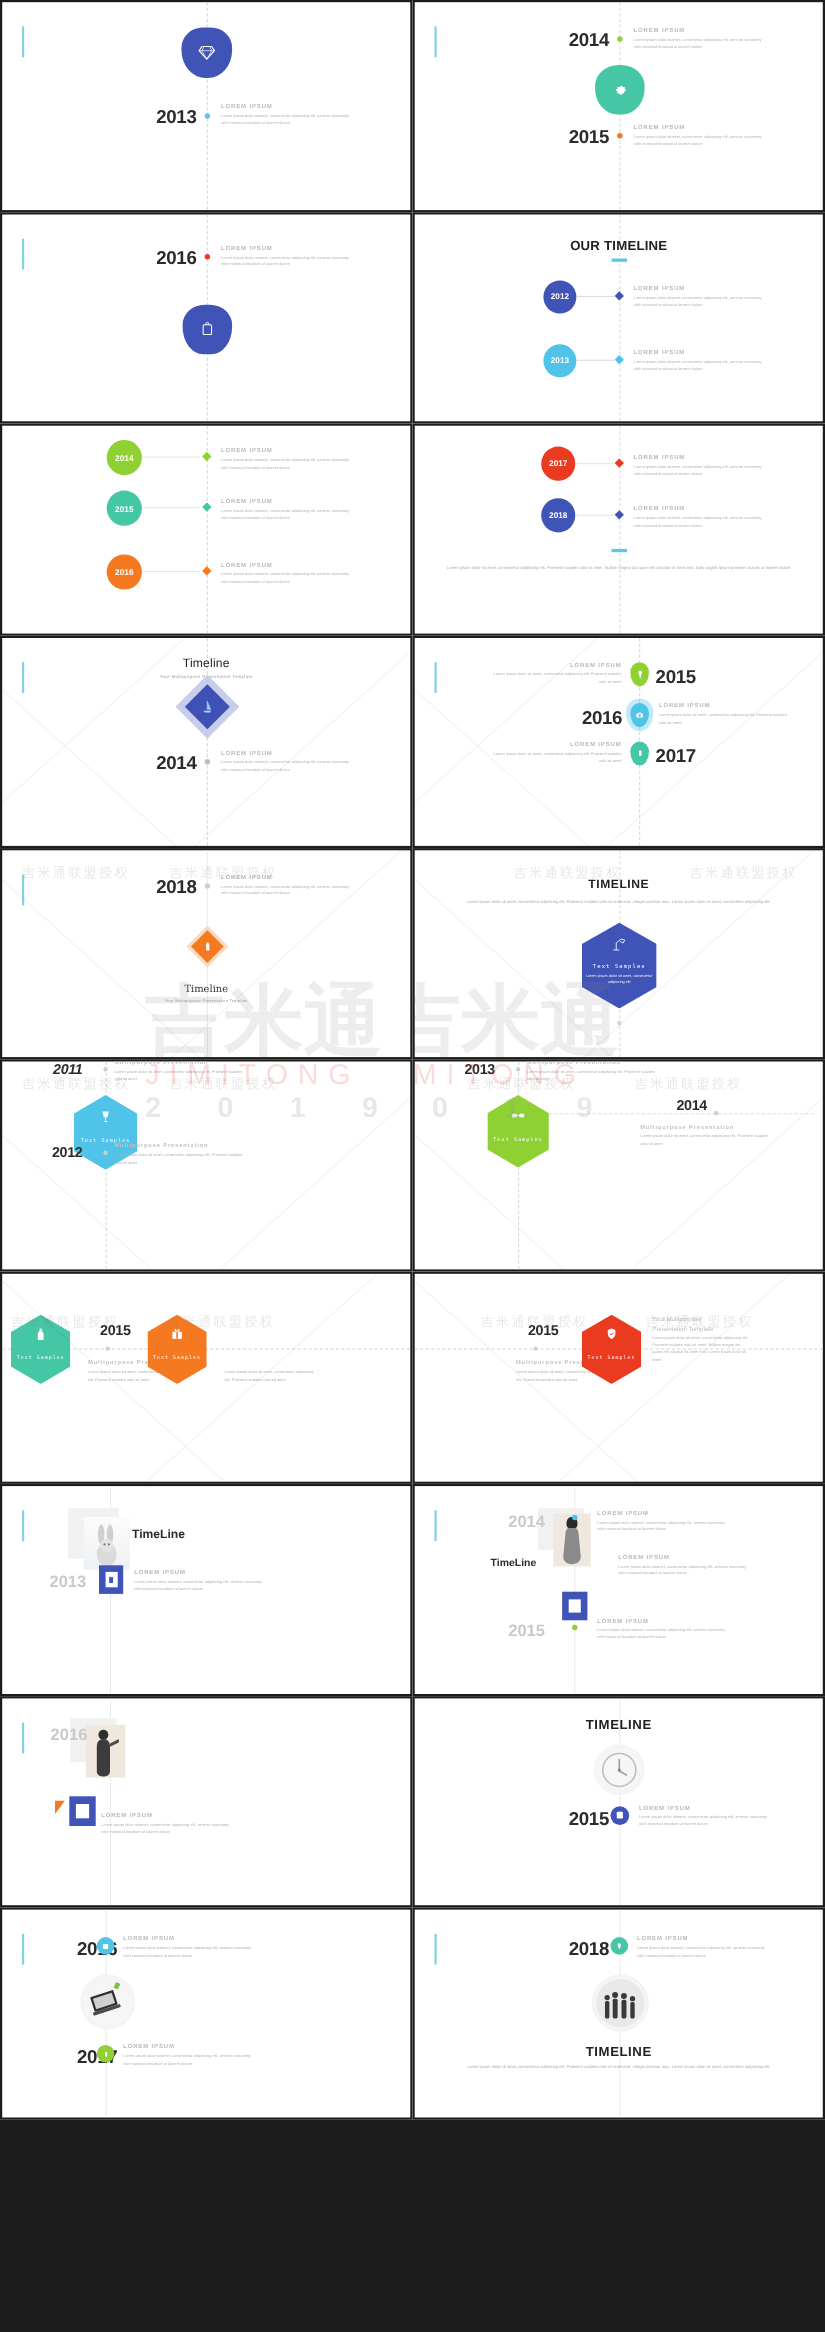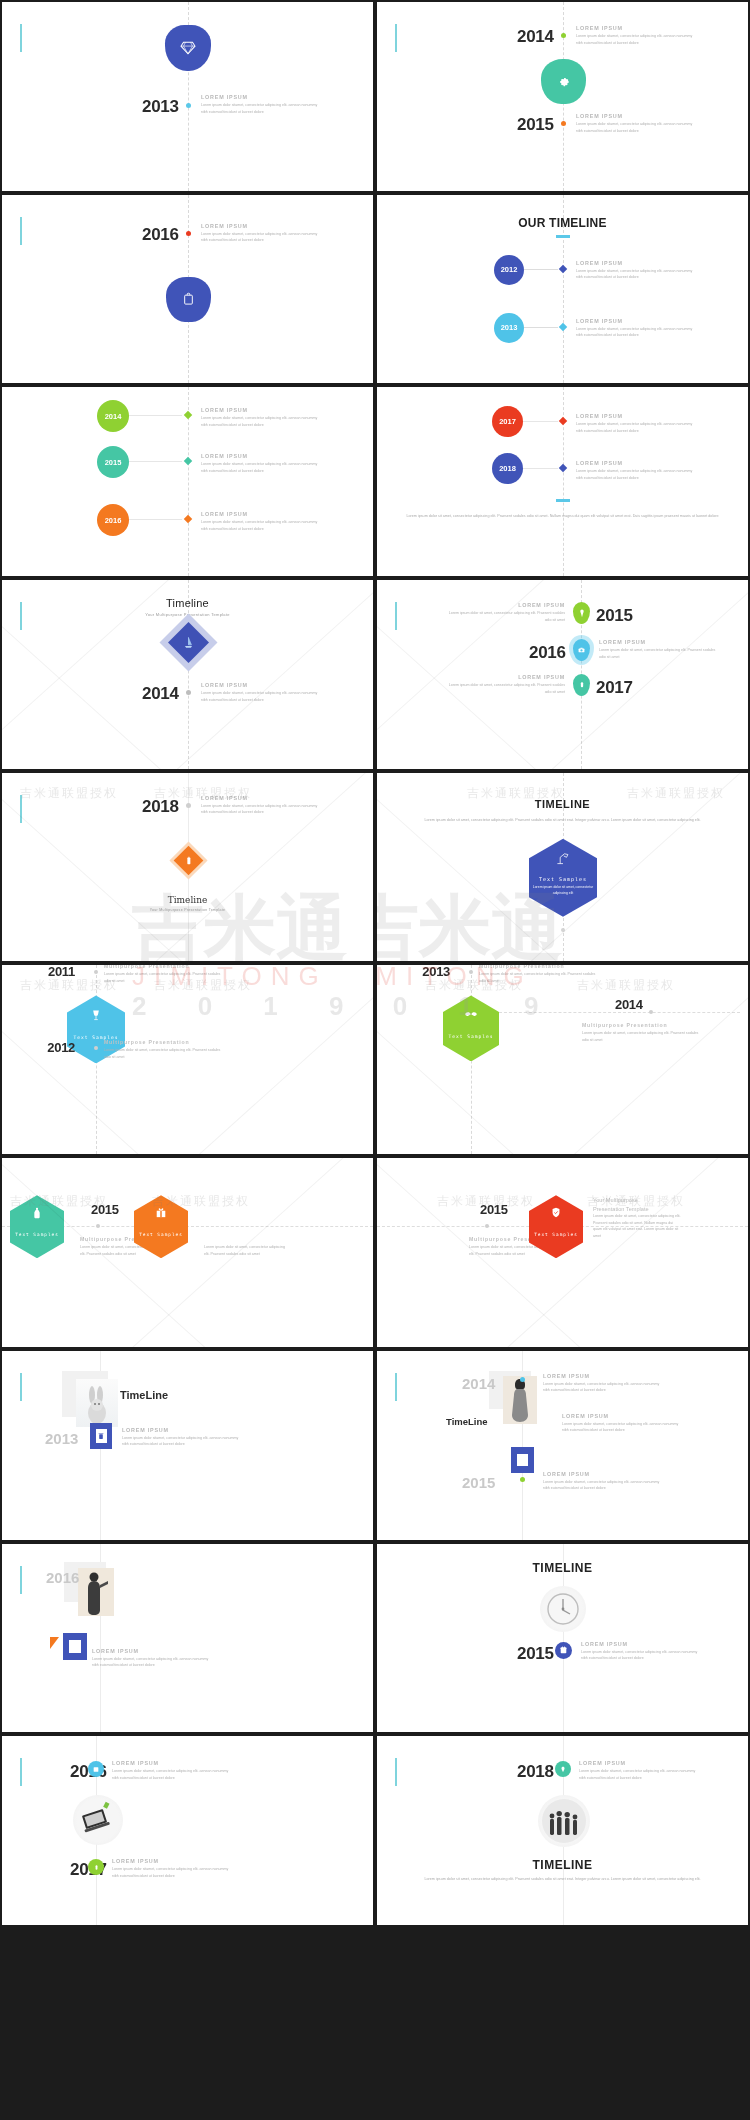--- a/index.html
+++ b/index.html
@@ -285,21 +285,21 @@
   <div class="slide">
     <div class="wm-layer">
       <div class="wmx" style="left:-40px;top:30px;transform:rotate(42deg);"></div>
       <div class="wmx" style="left:375px;top:30px;transform:rotate(138deg);"></div>
       <div class="wm-txt" style="left:18px;top:12px;">吉米通联盟授权</div>
       <div class="wm-txt" style="left:152px;top:12px;">吉米通联盟授权</div>
       <div class="wm-red" style="left:130px;top:-4px;">JIMITONG</div>
       <div class="wm-grey" style="left:130px;top:26px;">2 0 1 9</div>
     </div>
     <div class="axis" style="left:94px;"></div>
-    <div class="yr" style="left:73px;top:-1px;transform:translateX(-100%);font-size:13px;">2011</div>
+    <div class="yr" style="left:73px;top:-1px;transform:translateX(-100%);font-size:13px;font-style:italic;">2011</div>
     <div class="dot" style="left:92px;top:5px;background:#cfcfcf;width:4px;height:4px;"></div>
     <div class="lbl" style="left:102px;top:-2px;font-size:5.2px;color:#c2c2c2;">Multipurpose Presentation</div>
     <div class="body-txt" style="left:102px;top:6px;">Lorem ipsum dolor sit amet, consectetur adipiscing elit. Praesent sodales odio sit amet</div>
 
     <div class="hexa" style="left:65px;top:30px;width:58px;height:68px;background:#4fc3e8;clip-path:polygon(50% 0%,100% 25%,100% 75%,50% 100%,0% 75%,0% 25%);">
       <div style="position:absolute;top:14px;left:50%;transform:translateX(-50%);">
         <svg width="10" height="12" viewBox="0 0 14 17">
             <path d="M3 2h8l-1 5a3 3 0 01-6 0z" fill="#fff"></path>
             <path d="M7 10v4M4.5 15h5" stroke="#fff" stroke-width="1.1" fill="none"></path>
           </svg>

